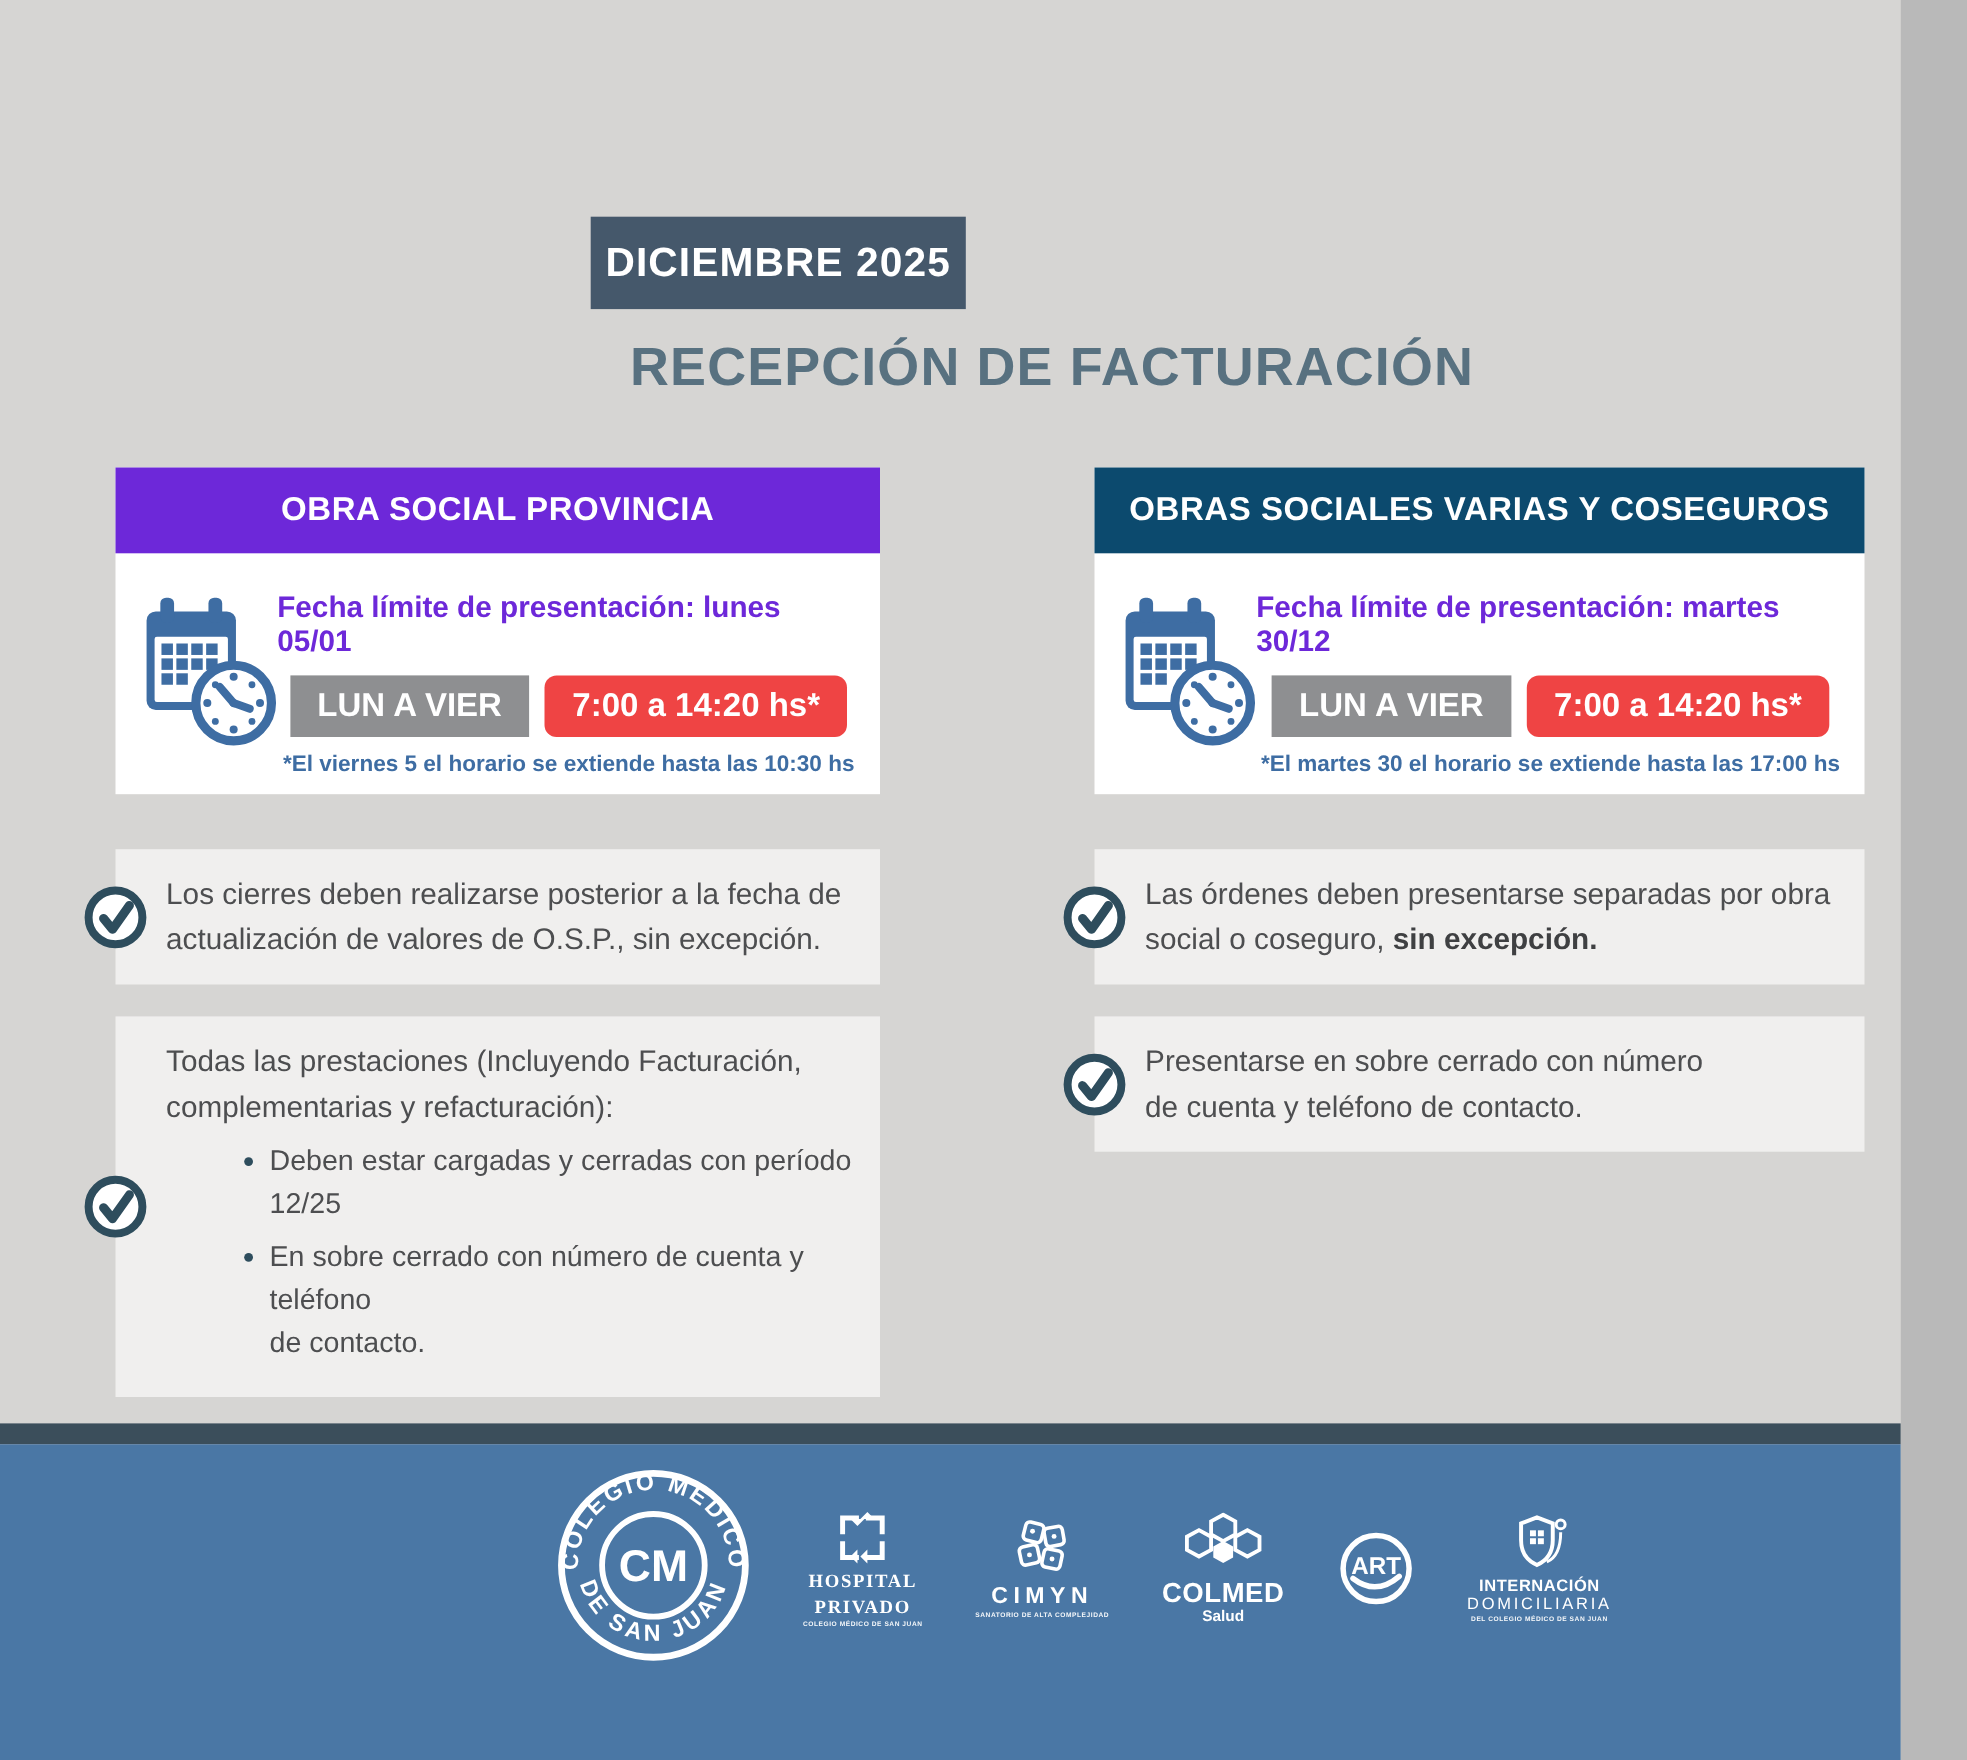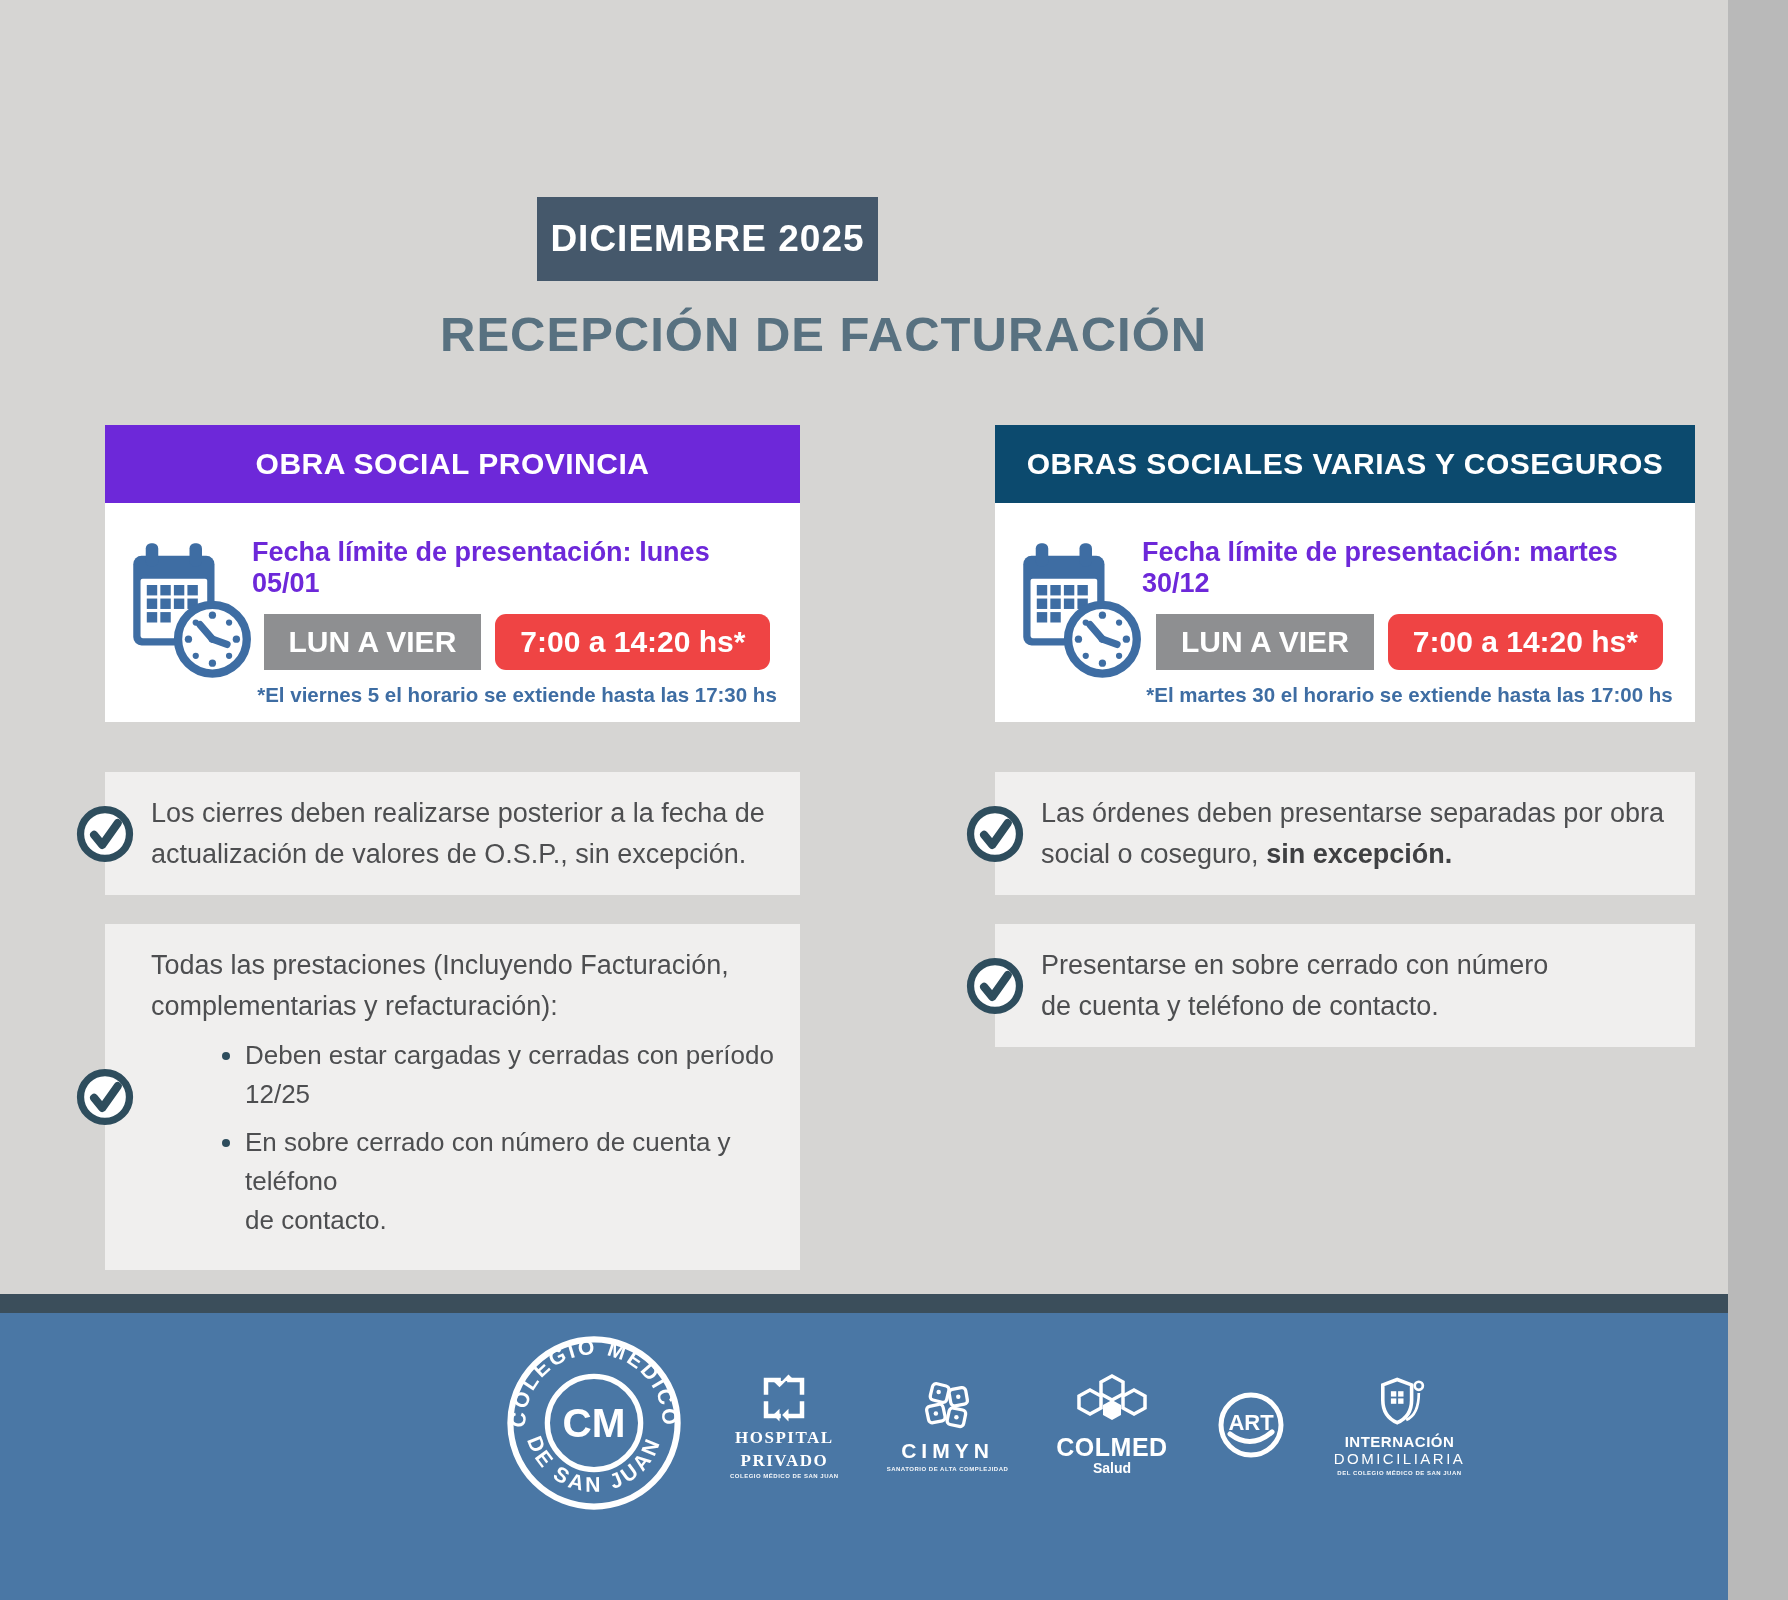--- a/index.html
+++ b/index.html
@@ -11,21 +11,21 @@
   }
   
   .month-badge{
     position:absolute;left:537px;top:197px;width:341px;height:84px;
     background:#45586b;color:#ffffff;
     display:flex;align-items:center;justify-content:center;
     font-size:37px;font-weight:800;letter-spacing:1px;
   }
   .page-title{
     position:absolute;left:440px;top:306px;width:900px;margin:0;
-    text-align:left;color:#587180;
+    text-align:right;color:#587180;
     font-size:49px;font-weight:700;letter-spacing:1px;
   }
   
   .card{position:absolute;top:425px;height:297px;background:#ffffff;}
   .card-left{left:105px;width:695px;}
   .card-right{left:995px;width:700px;}
   .card-header{
     height:78px;display:flex;align-items:center;justify-content:center;
     color:#ffffff;font-size:30px;font-weight:800;letter-spacing:.5px;
   }
@@ -118,21 +118,21 @@
           <path d="M82 94 L70 80" stroke="#3e6da3" stroke-width="7" stroke-linecap="round"></path>
           <path d="M82 94 L96 99" stroke="#3e6da3" stroke-width="7" stroke-linecap="round"></path>
         </svg>
       </span>
       <div class="card-info">
         <p class="deadline"><span>Fecha límite de presentación:</span> <span>lunes 05/01</span></p>
         <div class="badges">
           <span class="badge gray">LUN A VIER</span>
           <span class="badge blue">7:00 a 14:20 hs*</span>
         </div>
-        <p class="note">*El viernes 5  el horario se extiende hasta las 17:30 hs</p>
+        <p class="note">*El viernes 5  el horario se extiende hasta las 10:30 hs</p>
       </div>
     </div>
   </section>
 
   <section class="card card-right">
     <header class="card-header blue">OBRAS SOCIALES VARIAS Y COSEGUROS</header>
     <div class="card-body">
       <span class="calendar-icon">
         <svg width="125" height="138" viewBox="0 0 120 132">
           <rect x="6" y="14" width="78" height="86" rx="8" fill="#3e6da3"></rect>

